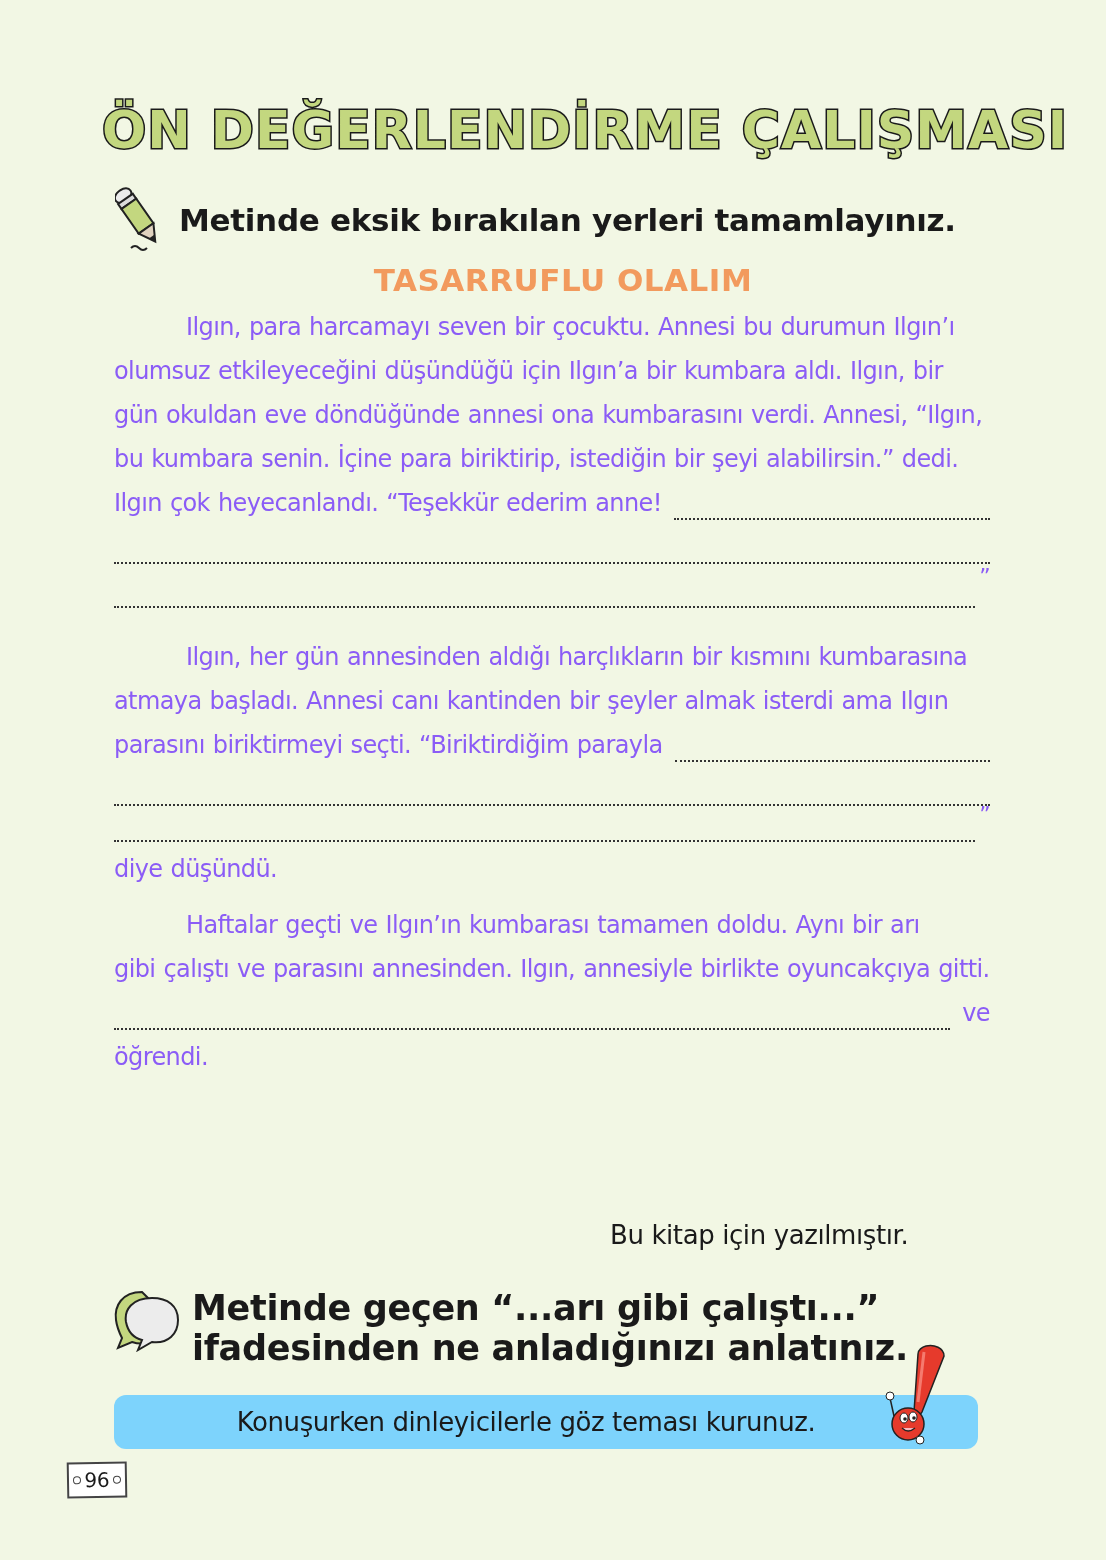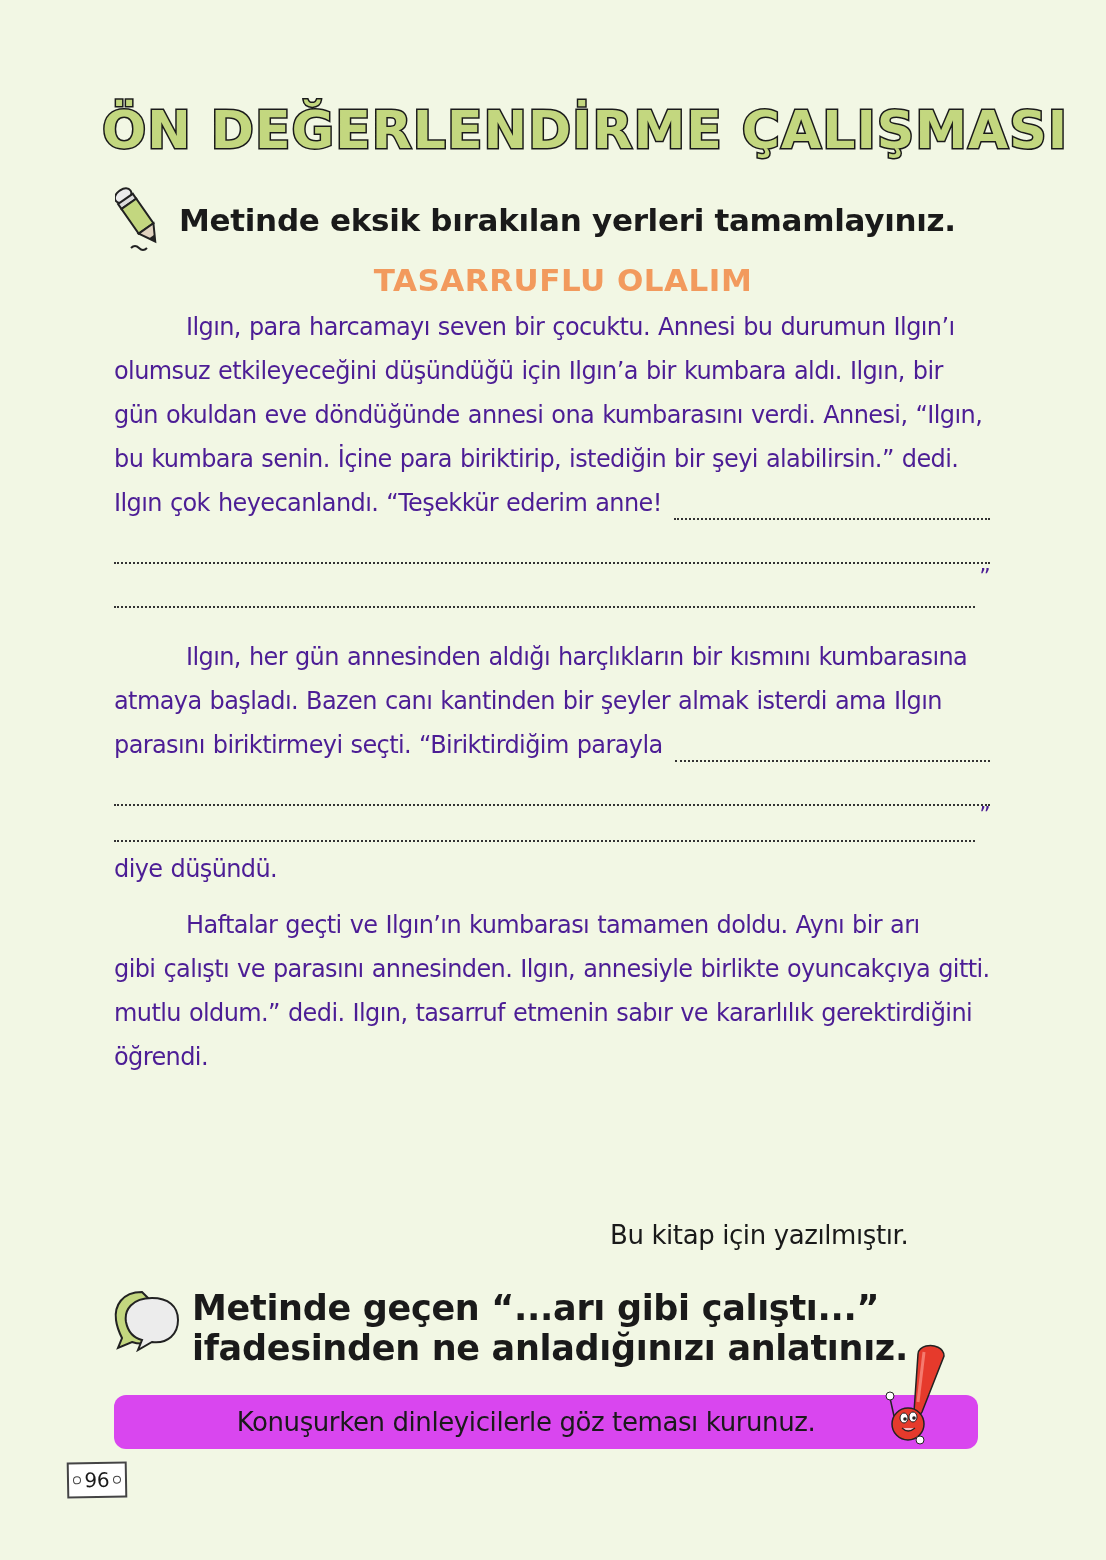--- a/index.html
+++ b/index.html
@@ -40,21 +40,21 @@
       font-weight:bold; font-size:31px;
       color:#f29a5d;
       letter-spacing:0.5px;
     }
     .story {
       position:absolute; left:114px; top:305px; width:876px;
       font-family:"DejaVu Sans", sans-serif;
       font-size:24px;
       letter-spacing:-0.6px;
       word-spacing:1px;
-      color:#4c1d95;
+      color:#8b5cf6;
     }
     .line {
       height:44px; line-height:44px;
       white-space:nowrap;
       display:flex; align-items:baseline;
     }
     .line.justify { justify-content:space-between; }
     .indent { padding-left:72px; }
     .dots {
       flex:1;
@@ -75,21 +75,21 @@
     }
     .question .qtext {
       margin-left:10px; margin-top:0;
       font-size:35px; font-weight:bold;
       line-height:40px;
       width:780px;
       letter-spacing:-0.3px;
     }
     .tip-bar {
       position:absolute; left:114px; top:1395px; width:864px; height:54px;
-      background:#d946ef;
+      background:#7dd3fc;
       border-radius:12px;
       display:flex; align-items:center; justify-content:center;
     }
     .tip-bar .tip-text {
       font-size:26px; letter-spacing:-0.4px;
       margin-right:40px;
     }
     .mascot {
       position:absolute; left:880px; top:1342px;
     }
@@ -154,21 +154,21 @@
     <span class="dots full"></span>
     <span class="quote-end">”</span>
   </div>
 
   <div class="gap"></div>
 
   <div class="line justify indent">
       <span>Ilgın, her gün annesinden aldığı harçlıkların bir kısmını kumbarasına</span>
     </div>
   <div class="line justify">
-      <span>atmaya başladı. Bazen canı kantinden bir şeyler almak isterdi ama Ilgın</span>
+      <span>atmaya başladı. Annesi canı kantinden bir şeyler almak isterdi ama Ilgın</span>
     </div>
   <div class="line">
     <span>parasını biriktirmeyi seçti. “Biriktirdiğim parayla</span>
     <span class="dots"></span>
   </div>
   <div class="line">
     <span class="dots full"></span>
   </div>
   <div class="line" style="height:36px;line-height:36px;">
     <span class="dots full"></span>
@@ -179,23 +179,24 @@
     </div>
 
   <div class="gap" style="height:12px;"></div>
 
   <div class="line justify indent">
       <span>Haftalar geçti ve Ilgın’ın kumbarası tamamen doldu. Aynı bir arı</span>
     </div>
   <div class="line justify">
       <span>gibi çalıştı ve parasını annesinden. Ilgın, annesiyle birlikte oyuncakçıya gitti.</span>
     </div>
-  <div class="line justify">
-      <span>mutlu oldum.” dedi. Ilgın, tasarruf etmenin sabır ve kararlılık gerektirdiğini</span>
-    </div>
+  <div class="line">
+    <span class="dots full"></span>
+    <span style="margin-left:12px;">ve</span>
+  </div>
   <div class="line">
       <span>öğrendi.</span>
     </div>
 </div>
 
 <div class="signature">Bu kitap için yazılmıştır.</div>
 
 <div class="question">
   <span>
     <svg width="70" height="64" viewBox="0 0 70 64">

